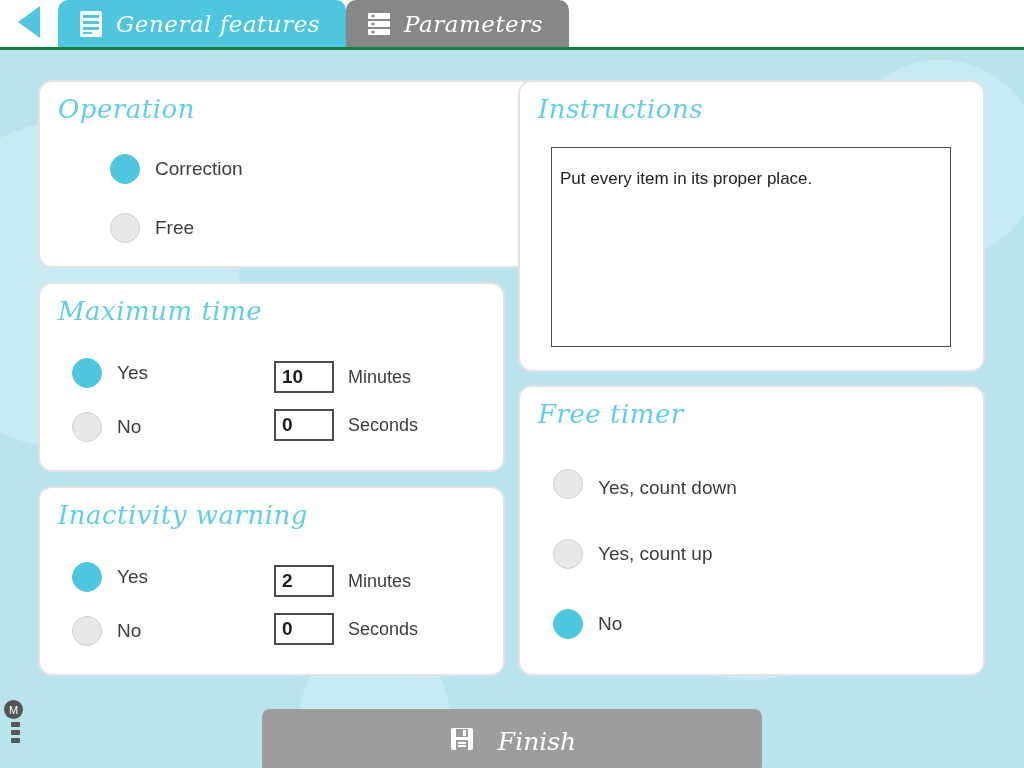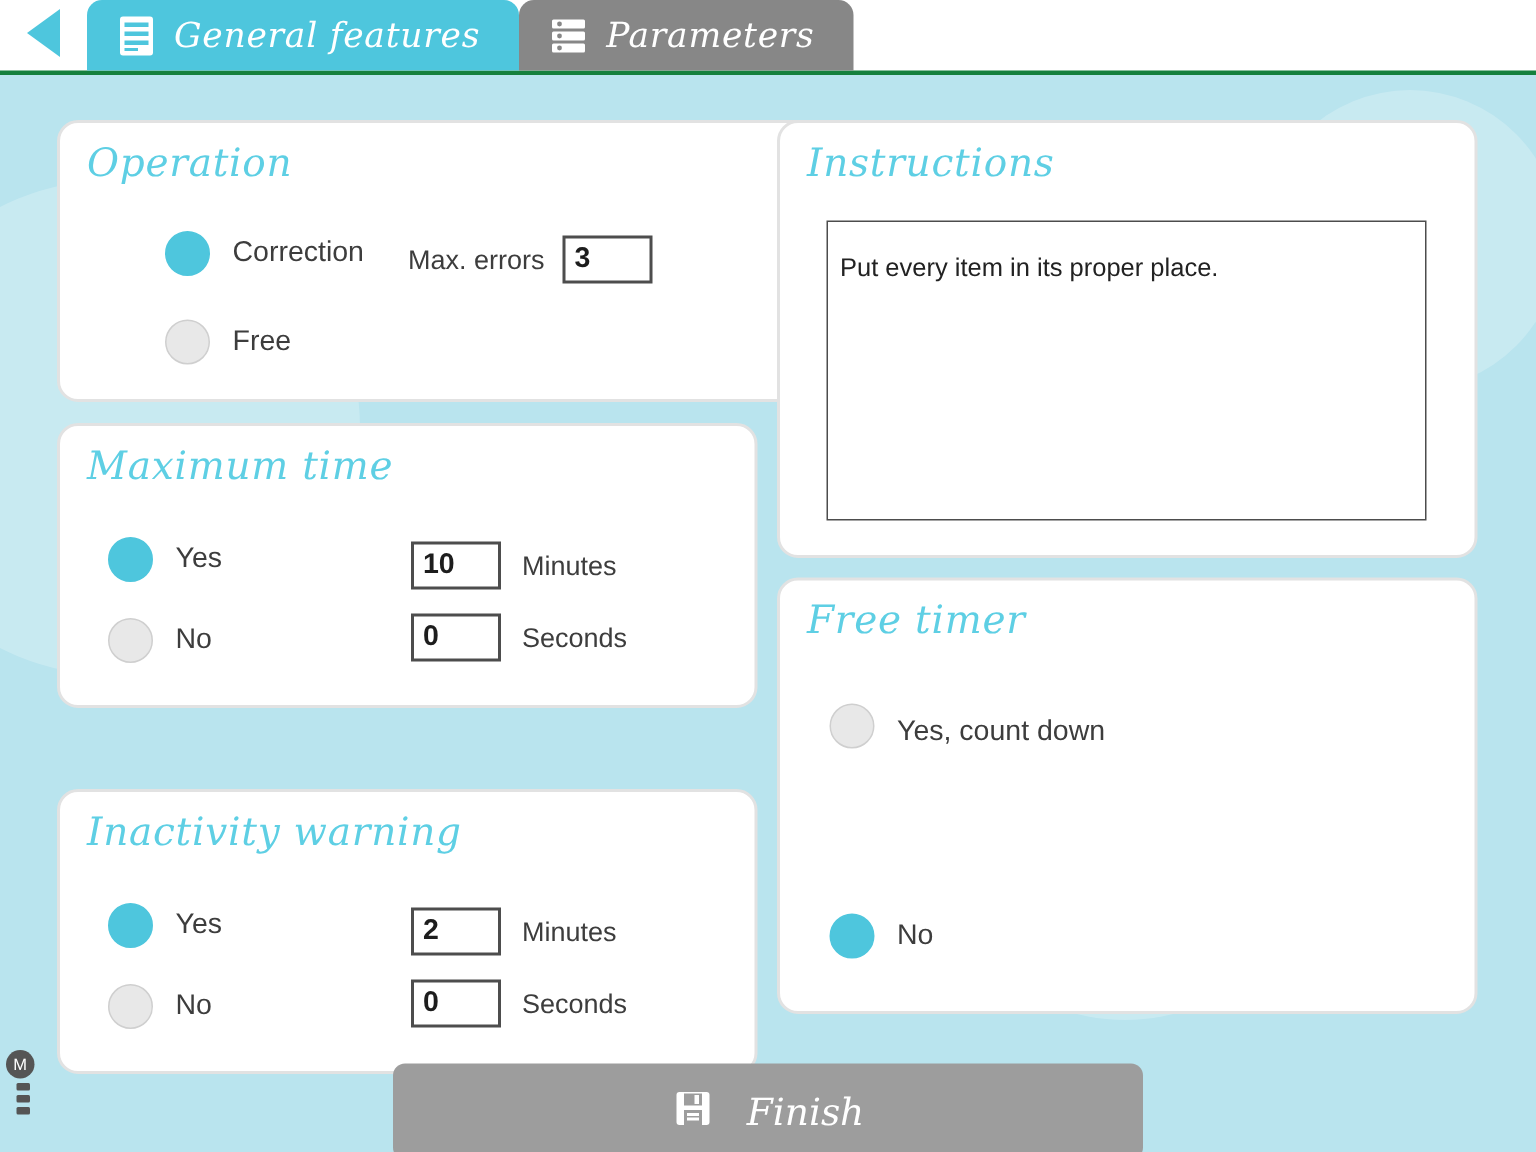--- a/index.html
+++ b/index.html
@@ -124,21 +124,21 @@
     color: #1d1d1d;
     padding: 0 6px;
     font-family: "Liberation Sans", sans-serif;
   }
   .numbox.small { width: 60px; }
   .numbox.mid { width: 60px; }
 
   
   #panel-operation { left: 38px; top: 80px; width: 553px; height: 188px; }
   #panel-maxtime   { left: 38px; top: 282px; width: 467px; height: 190px; }
-  #panel-inactivity{ left: 38px; top: 486px; width: 467px; height: 190px; margin-top: 40px; }
+  #panel-inactivity{ left: 38px; top: 486px; width: 467px; height: 190px; }
   #panel-instructions { left: 518px; top: 80px; width: 467px; height: 292px; }
   #panel-showtimer { left: 518px; top: 385px; width: 467px; height: 291px; }
 
   #instr-textarea {
     position: absolute;
     left: 31px; top: 65px;
     width: 400px; height: 200px;
     border: 1px solid #4d4d4d;
     background: #ffffff;
     padding: 20px 8px;
@@ -240,24 +240,20 @@
   <div class="row" style="position:absolute; left:70px; top:72px;">
     <span class="radio on"></span>
     <span class="opt-label">Correction</span>
   </div>
 
   <div class="row" style="position:absolute; left:70px; top:131px;">
     <span class="radio"></span>
     <span class="opt-label">Free</span>
   </div>
 
-  <div class="row" style="position:absolute; left:232px; top:75px; gap:12px;">
-    <span class="side-label">Max. errors</span>
-    <input class="numbox small" value="3" style="">
-  </div>
 </div>
 
 <div class="panel" id="panel-maxtime">
   <div class="panel-title">Maximum time</div>
 
   <div class="row" style="position:absolute; left:32px; top:74px;">
     <span class="radio on"></span>
     <span class="opt-label">Yes</span>
   </div>
 
@@ -307,20 +303,24 @@
 </div>
 
 <div class="panel" id="panel-showtimer">
   <div class="panel-title">Free timer</div>
 
   <div class="row" style="position:absolute; left:33px; top:82px;align-items:flex-end;">
     <span class="radio"></span>
     <span class="opt-label">Yes, count down</span>
   </div>
 
+  <div class="row" style="position:absolute; left:33px; top:152px;">
+    <span class="radio"></span>
+    <span class="opt-label">Yes, count up</span>
+  </div>
 
   <div class="row" style="position:absolute; left:33px; top:222px;">
     <span class="radio on"></span>
     <span class="opt-label">No</span>
   </div>
 </div>
 
 <div id="finish">
   <span>
     <svg width="28" height="28" viewBox="0 0 28 28">

